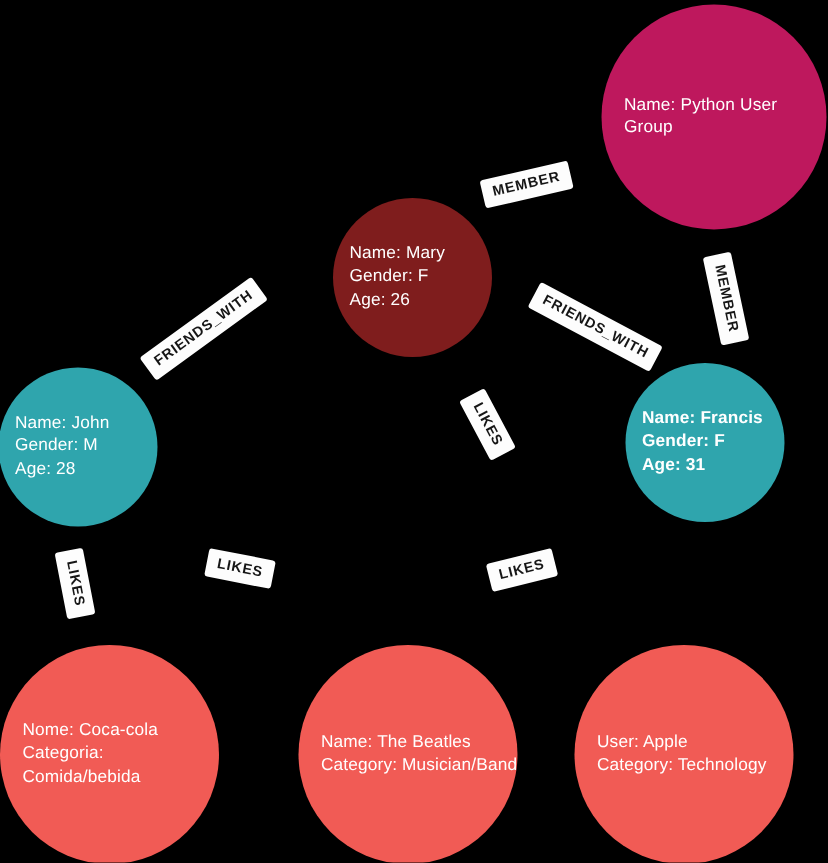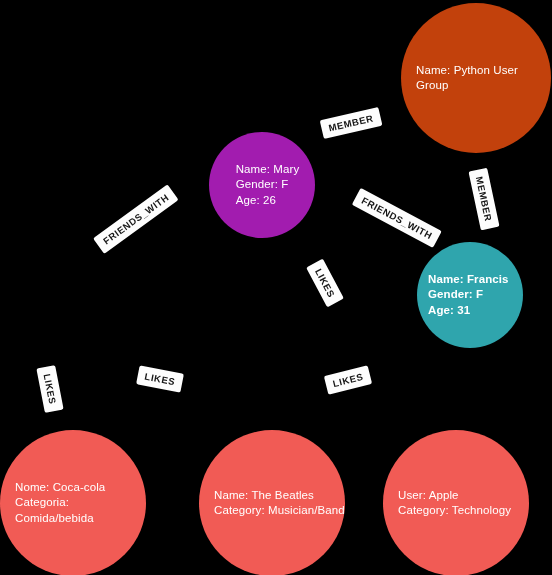--- a/index.html
+++ b/index.html
@@ -18,28 +18,33 @@
 
   .rel{position:absolute;background:#fdfdfd;color:#161616;
        font-size:9.5px;font-weight:700;letter-spacing:.6px;
        padding:4px 7px;border-radius:2px;white-space:nowrap;
        transform-origin:center center;line-height:11px;}
 </style>
 </head>
 <body>
 
 <div id="graph">
-    <div class="node group" style="left: 401px; top: 3px; width: 150px; height: 150px; background: #c2410c; padding-left: 15px;">
+    <div class="node group" style="left: 401px; top: 3px; width: 150px; height: 150px; background: #be185d; padding-left: 15px;">
       <span class="node-label">Name: Python User
 Group</span>
     </div>
-    <div class="node person" style="left: 209px; top: 132px; width: 106px; height: 106px; background: #a21caf; padding-left: 11px; justify-content: center;">
+    <div class="node person" style="left: 222px; top: 132px; width: 106px; height: 106px; background: #7f1d1d; padding-left: 11px;">
       <span class="node-label">Name: Mary
 Gender: F
 Age: 26</span>
+    </div>
+    <div class="node person" style="left: -1px; top: 245px; width: 106px; height: 106px; background: rgb(47, 165, 173); padding-left: 11px;">
+      <span class="node-label">Name: John
+Gender: M
+Age: 28</span>
     </div>
     <div class="node person" style="left: 417px; top: 242px; width: 106px; height: 106px; background: rgb(47, 165, 173); padding-left: 11px; font-weight: bold;">
       <span class="node-label">Name: Francis
 Gender: F
 Age: 31</span>
     </div>
     <div class="node entity" style="left: 199px; top: 430px; width: 146px; height: 146px; background: rgb(241, 91, 85); padding-left: 15px;">
       <span class="node-label">Name: The Beatles
 Category: Musician/Band</span>
     </div>

